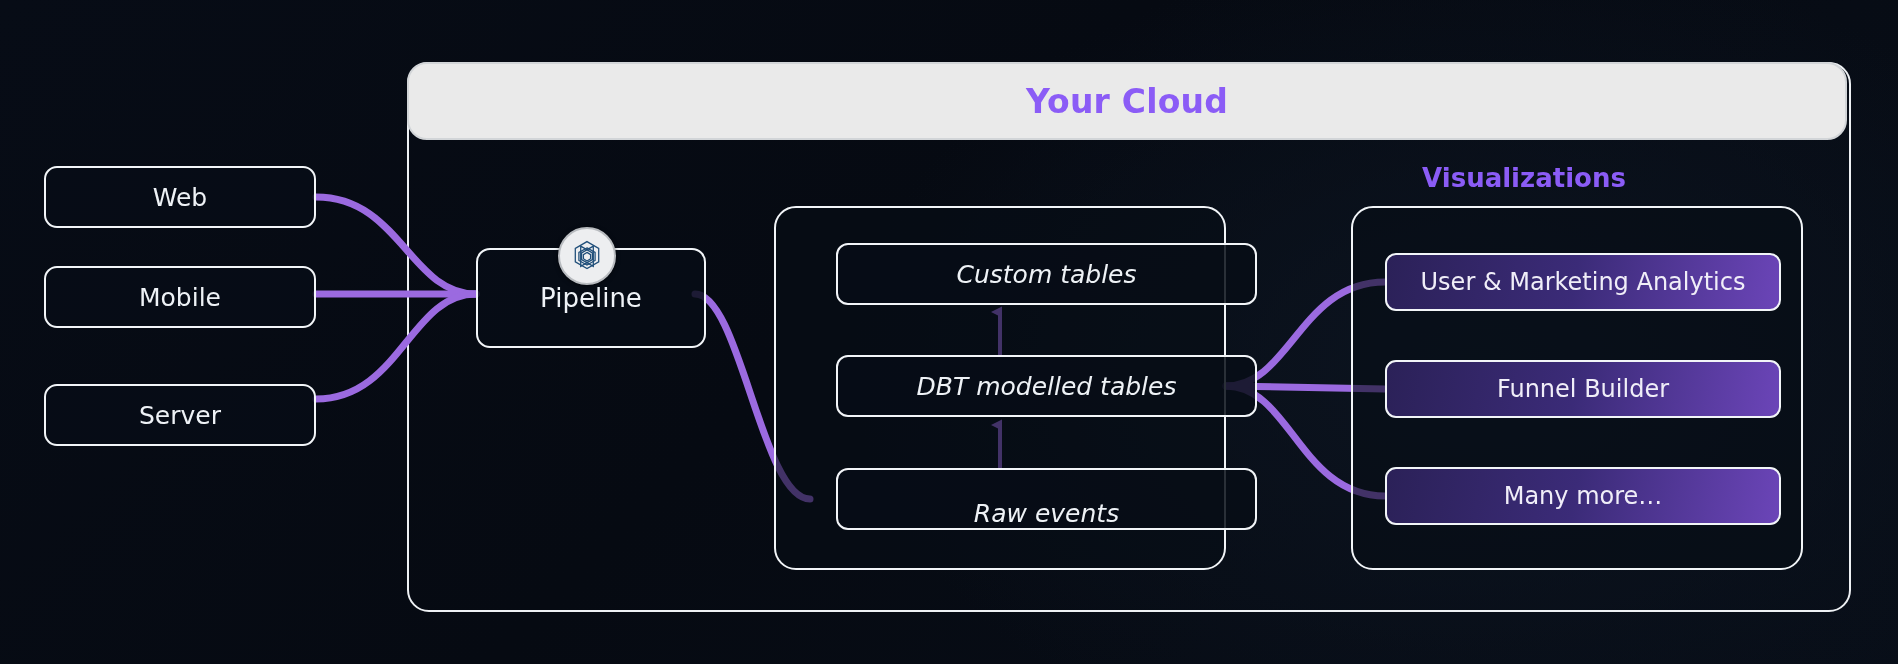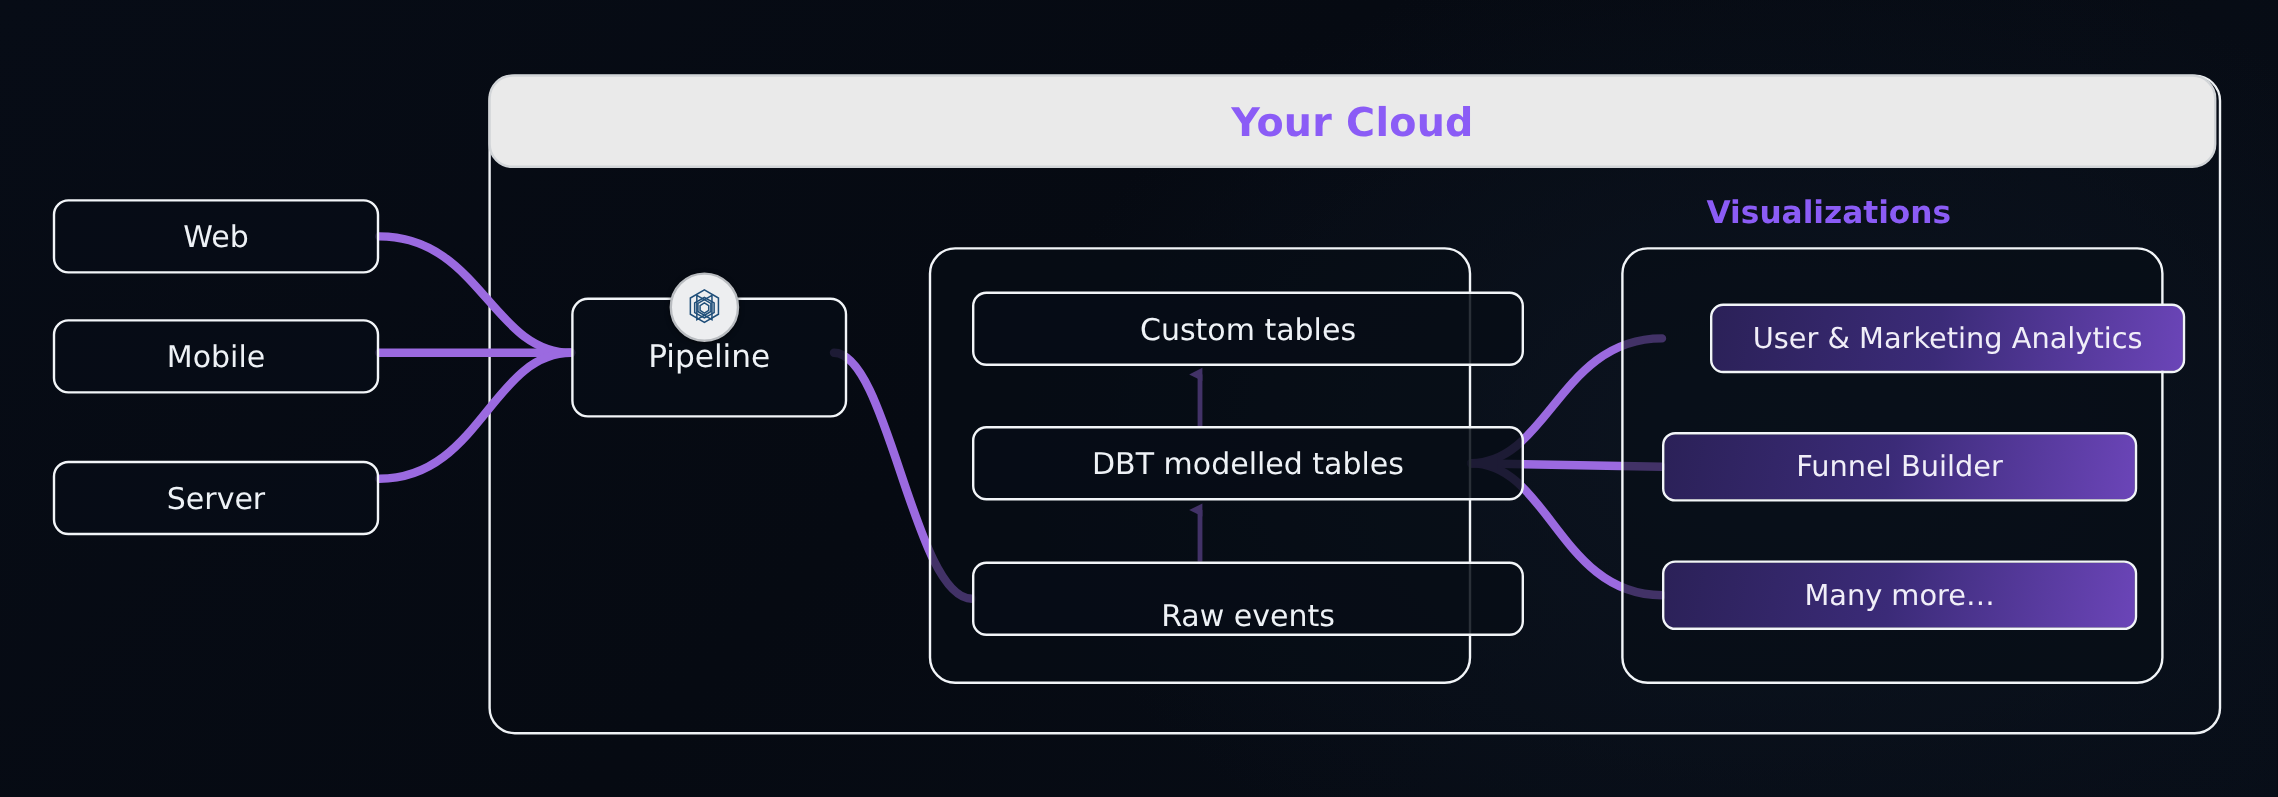--- a/index.html
+++ b/index.html
@@ -127,42 +127,43 @@
     border: 2px solid #f2f5f8;
     border-radius: 22px;
     background: rgba(7,13,22,.6);
     z-index: 4;
   }
   #warehouse-panel { left: 774px;  top: 206px; width: 452px; height: 364px; }
   #viz-panel       { left: 1351px; top: 206px; width: 452px; height: 364px; }
 
   .wh-item {
     position: absolute;
-    left: 810px;
-    width: 460px;
+    left: 836px;
+    width: 421px;
     height: 62px;
     border-radius: 12px;
+    font-style: italic;
   }
   #wh-custom { top: 243px; }
   #wh-dbt    { top: 355px; }
   #wh-raw    { top: 468px; align-items: flex-end; }
 
   
   .viz-item {
     position: absolute;
     left: 1385px;
     width: 396px;
     height: 58px;
     border-radius: 11px;
     font-size: 24px;
     color: #f0eef8;
     background: linear-gradient(100deg, #2b2158 0%, #3b2b78 48%, #6b45b8 100%);
     border: 2px solid #f2f5f8;
   }
-  #viz-analytics { top: 253px; margin-left: 40px; }
+  #viz-analytics { top: 253px; }
   #viz-funnel    { top: 360px; }
   #viz-more      { top: 467px; }
 </style>
 </head>
 <body>
 
 <div id="stage">
 
   <svg id="wires" viewBox="0 0 1898 664" width="1898" height="664">
     <defs>

